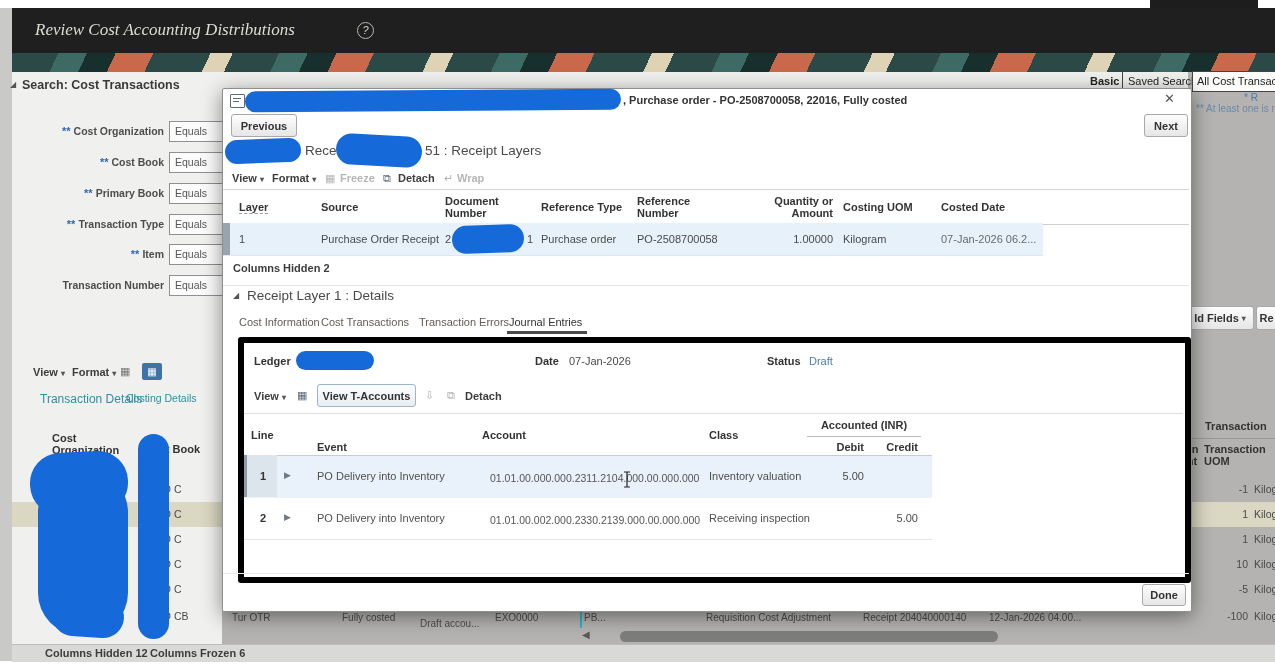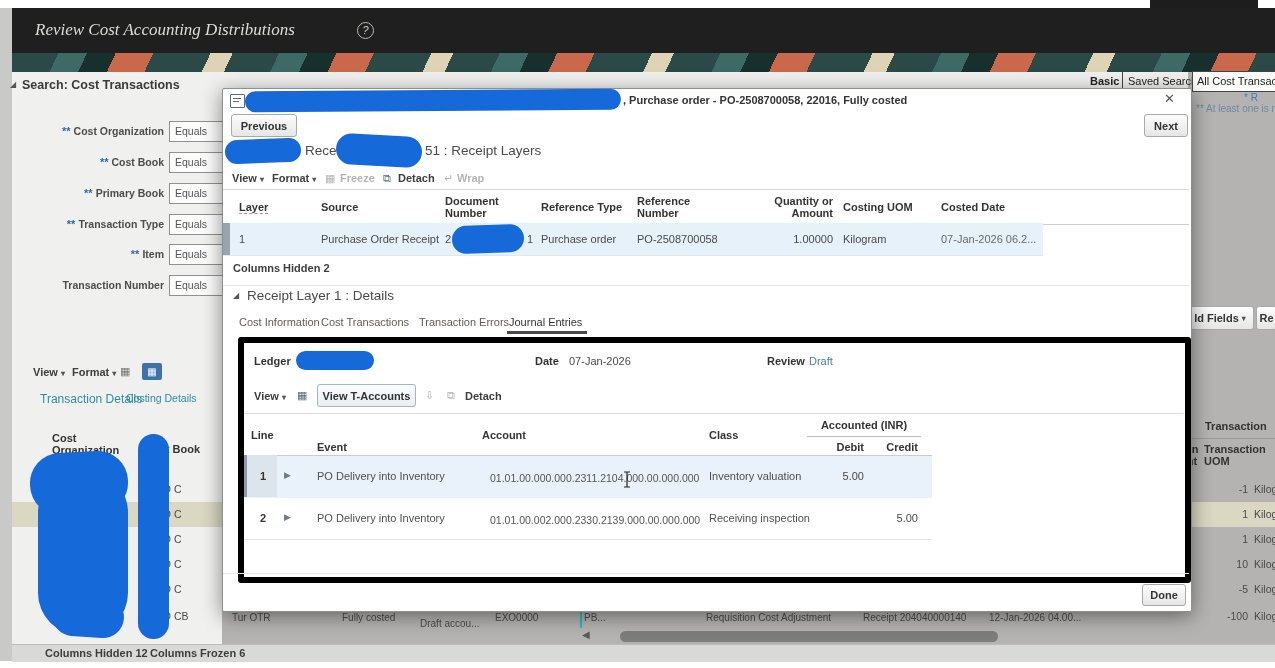--- a/index.html
+++ b/index.html
@@ -211,21 +211,21 @@
     <span class="tab" style="left:196px;top:227px;">Transaction Errors</span>
     <span class="tab active" style="left:286px;top:227px;">Journal Entries</span>
     <div class="a" style="left:284px;top:242px;width:80px;height:3px;background:#4a4a4a;"></div>
 
     <div class="a" style="left:15px;top:248px;width:941px;height:234px;background:#fff;border:6px solid #000000;border-radius:3px;">
 
       <span class="a b" style="left:10px;top:12px;color:#333;">Ledger</span>
       <div class="scrib" style="left:52px;top:8px;width:78px;height:19px;border-radius:10px;"></div>
       <span class="a b" style="left:291px;top:12px;color:#333;">Date</span>
       <span class="a nw" style="left:325px;top:12px;">07-Jan-2026</span>
-      <span class="a b" style="left:523px;top:12px;color:#333;">Review</span>
+      <span class="a b" style="left:523px;top:12px;color:#333;">Status</span>
       <span class="a nw" style="left:565px;top:12px;color:#4f7d9e;">Draft</span>
 
       <span class="a b dk" style="left:10px;top:47px;"><span>View</span> <span class="caret">▾</span></span>
       <span class="a ico" style="left:53px;top:46px;color:#5a6b7a;">▦</span>
       <div class="btn" style="left:73px;top:41px;width:97px;height:21px;border-color:#9fb4c4;background:linear-gradient(#fbfcfd,#e9eef2);">View T-Accounts</div>
       <span class="a ico g" style="left:181px;top:46px;">⇩</span>
       <span class="a ico g" style="left:203px;top:46px;">⧉</span>
       <span class="a b dk" style="left:221px;top:47px;">Detach</span>
 
       <div class="a" style="left:0;top:70px;width:939px;height:1px;background:#ddd;"></div>

